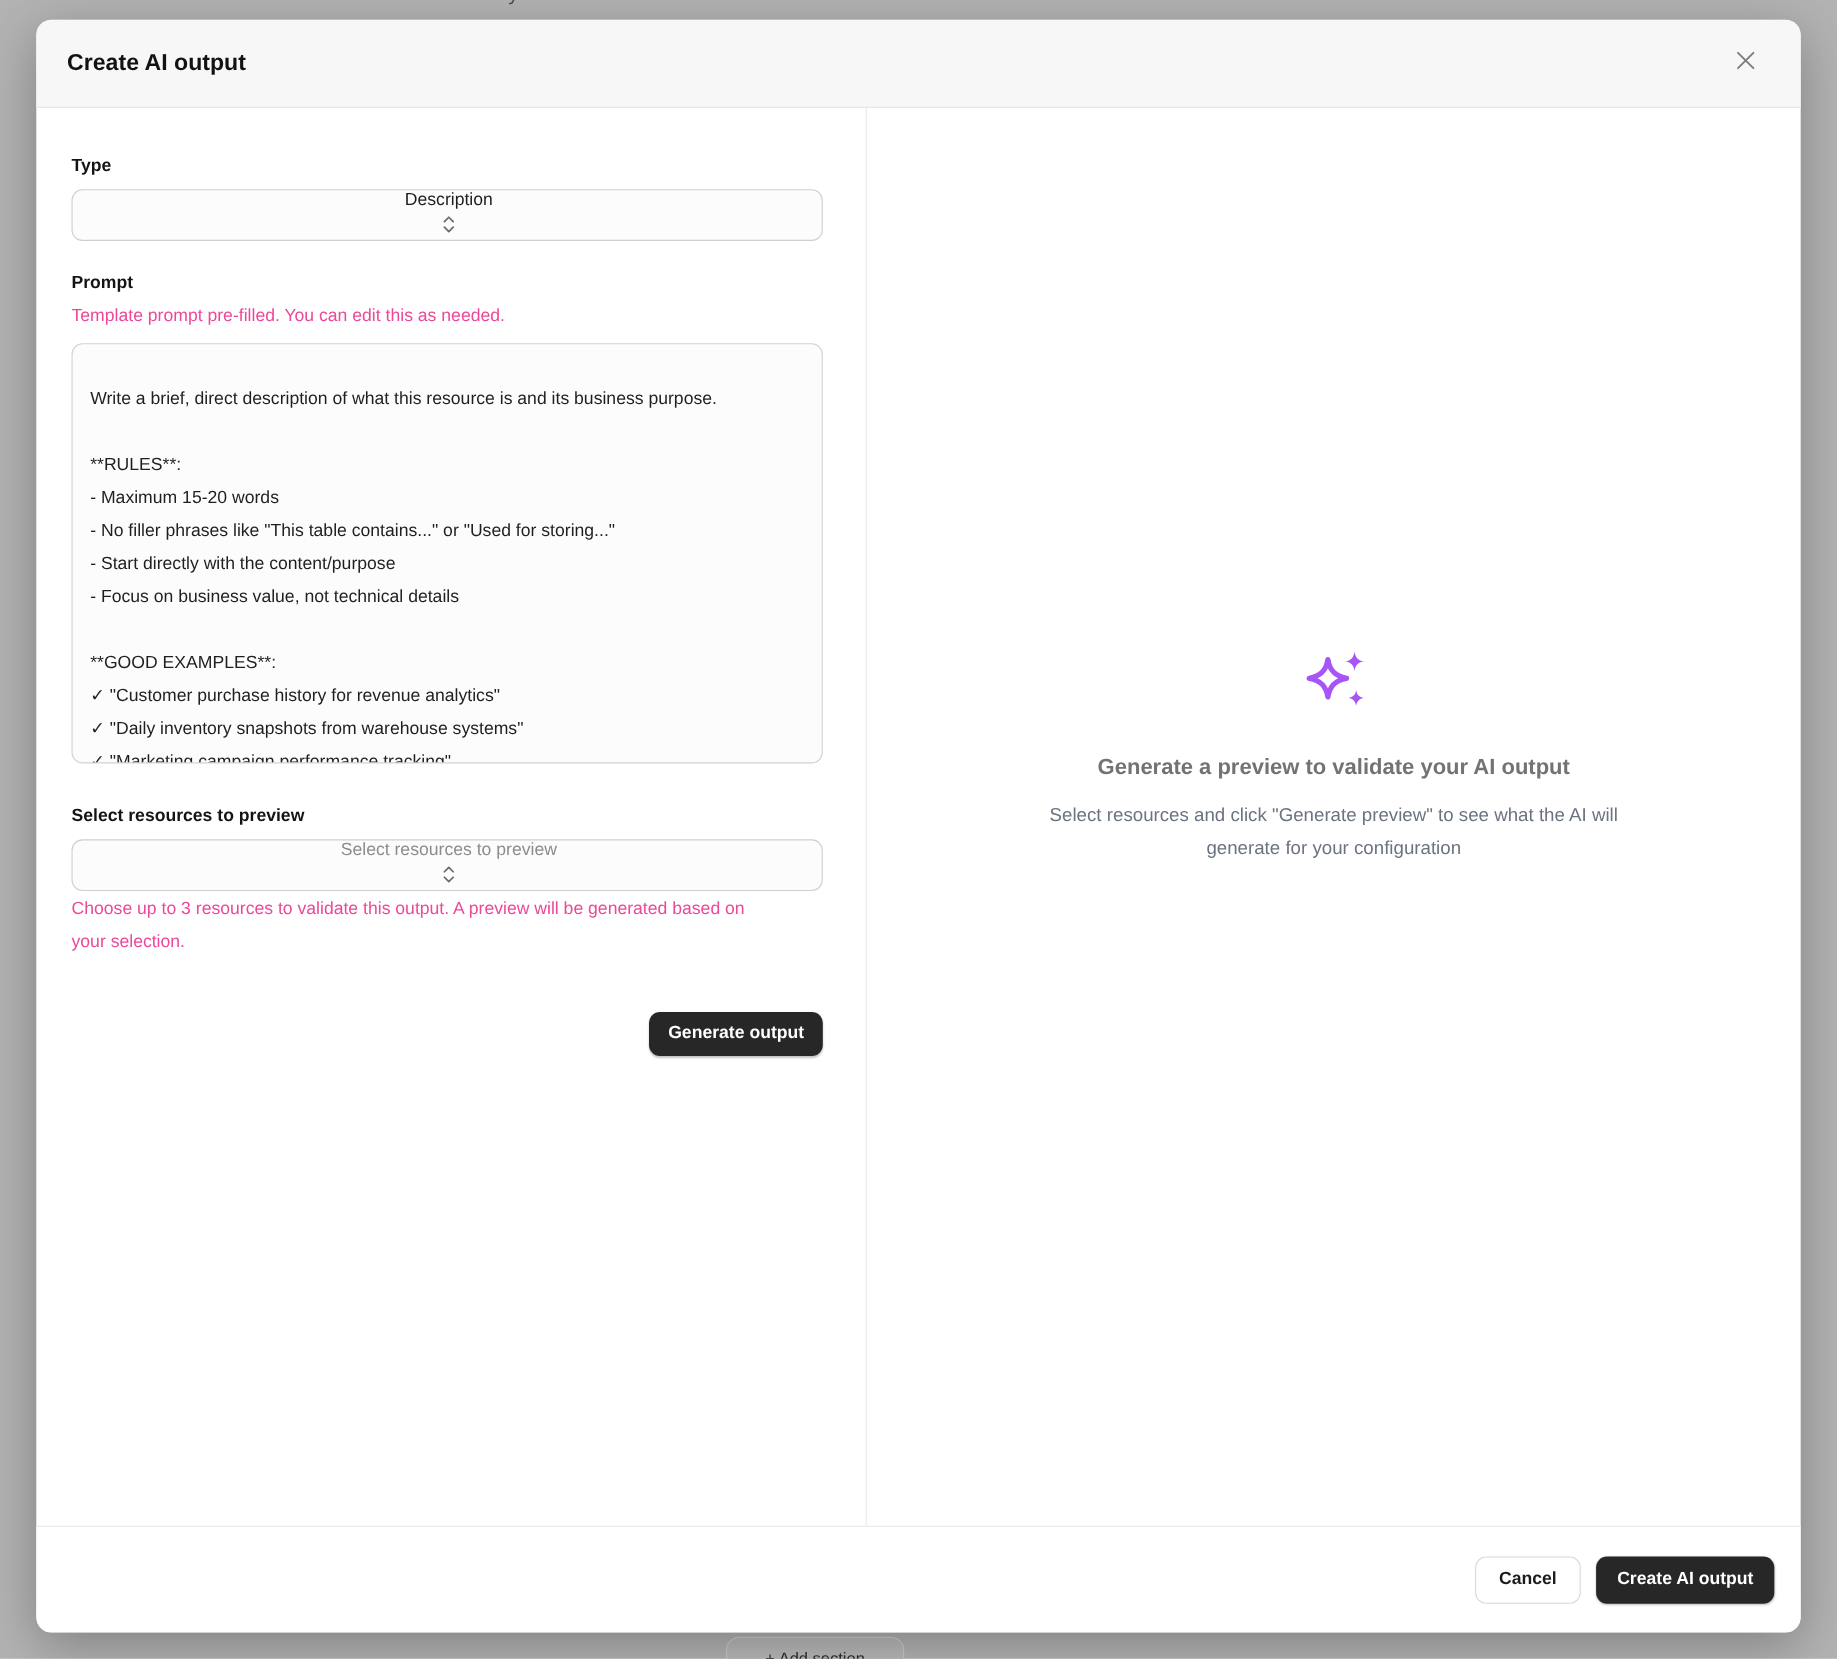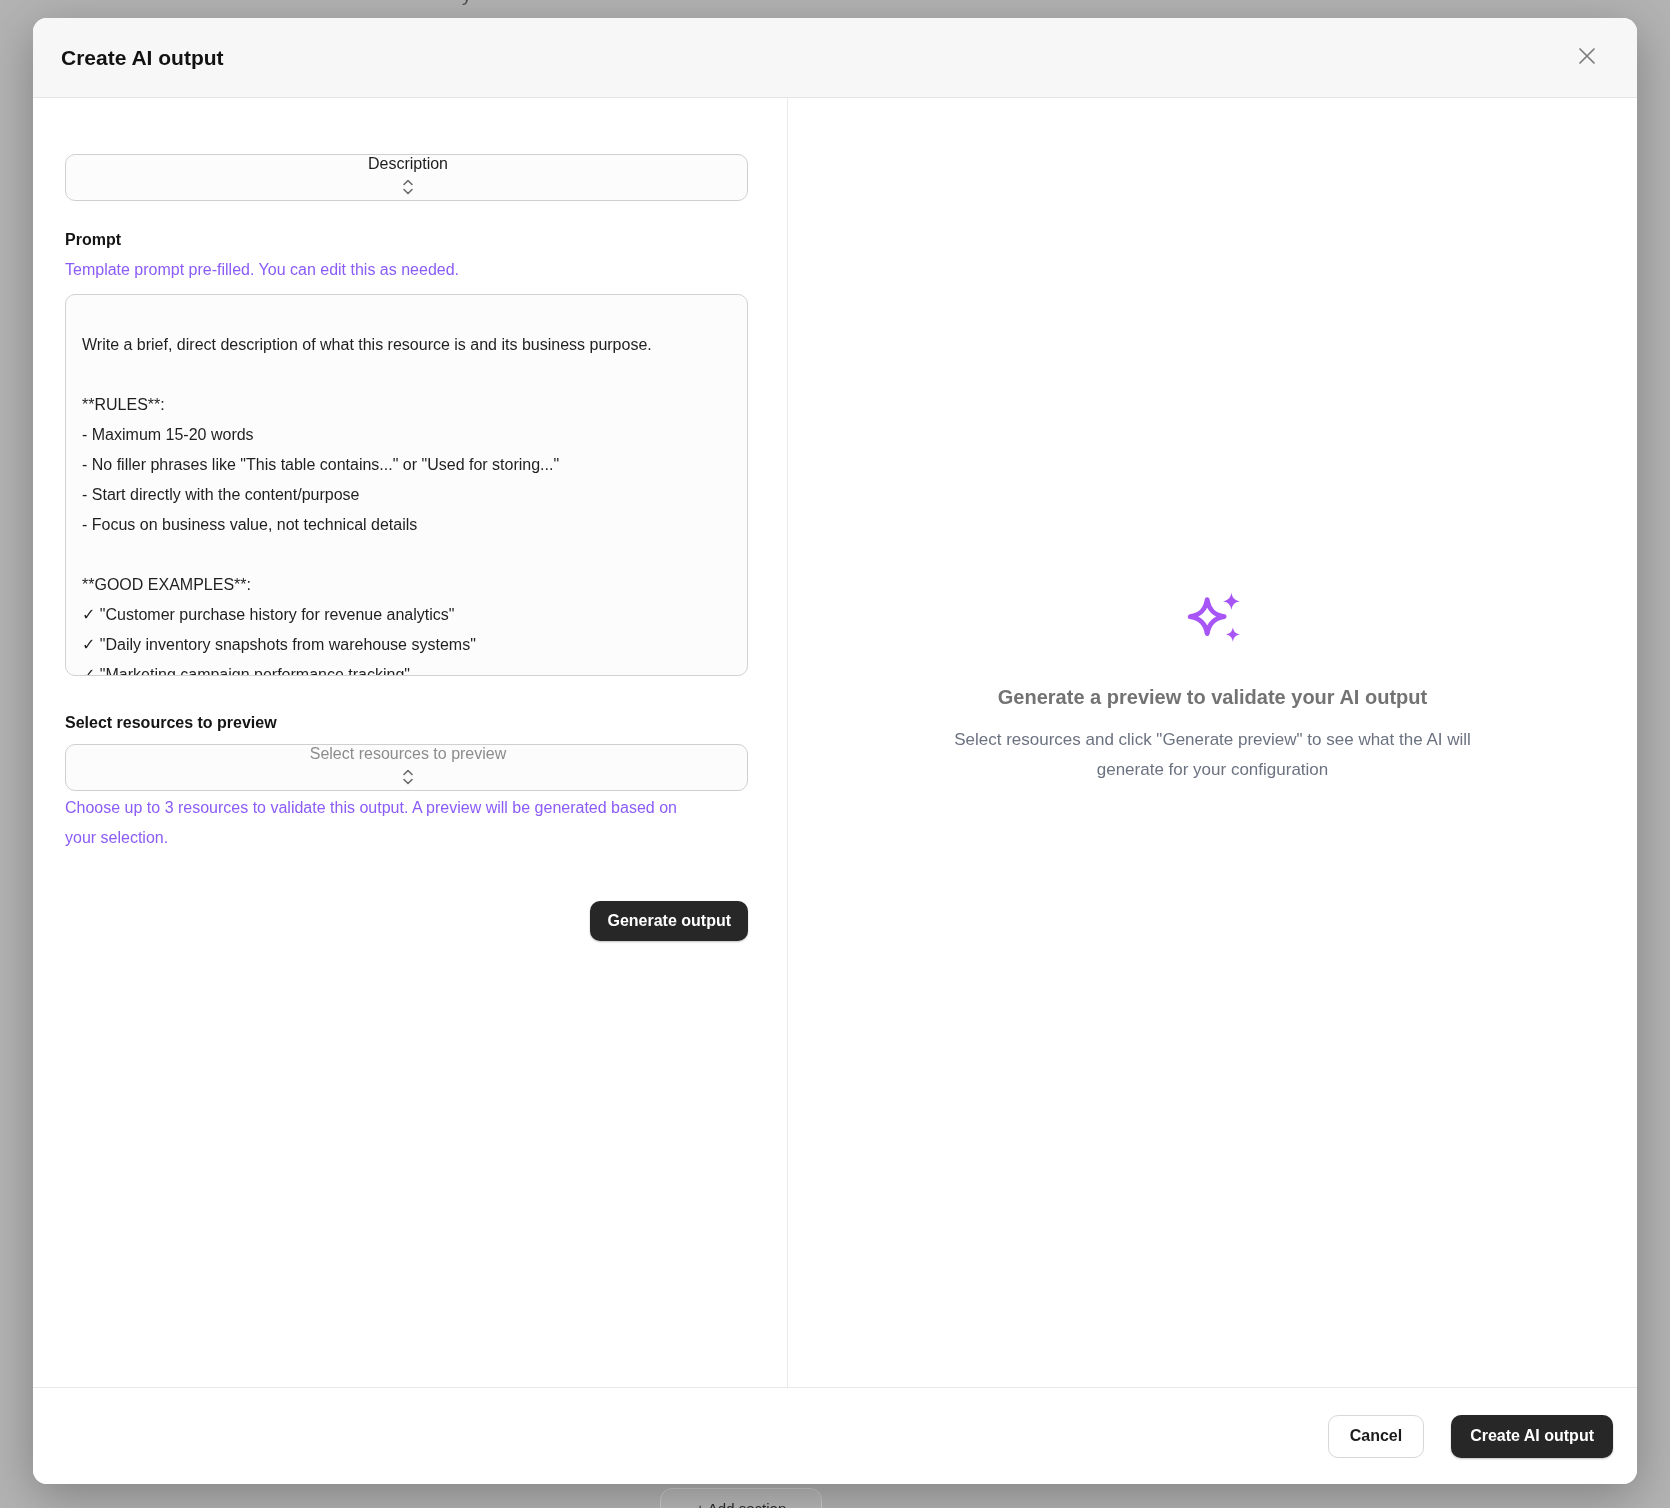--- a/index.html
+++ b/index.html
@@ -59,26 +59,26 @@
   .right-panel {
     flex:1;
     display:flex; flex-direction:column;
     align-items:center; justify-content:center;
     margin-top:-110px;
   }
   .modal-footer {
     height:97px; flex:0 0 97px;
     border-top:1px solid #e9e9e9;
     display:flex; align-items:center; justify-content:flex-end;
-    gap:27px; padding:0 24px;
+    gap:14px; padding:0 24px;
     background:#ffffff;
   }
   
   .field-label { font-size:16px; font-weight:600; color:#141414; }
-  .helper-text { font-size:16px; color:#8b5cf6; line-height:22px; margin-top:10px; }
+  .helper-text { font-size:16px; color:#ec4899; line-height:22px; margin-top:10px; }
   .select-box {
     margin-top:12px;
     height:47px; width:683px;
     border:1px solid #cfcfcf;
     border-radius:10px;
     background:#fcfcfc;
     display:flex; align-items:center; justify-content:space-between;
     padding:0 14px 0 17px;
     font-size:16px; color:#1c1c1c;
     cursor:pointer;
@@ -145,20 +145,21 @@
             <path d="M4 4 L18 18 M18 4 L4 18" stroke="#7c7c7c" stroke-width="1.7" stroke-linecap="round"></path>
           </svg>
       </span>
     </span>
   </div>
 
   <div class="modal-body">
 
     <div class="left-panel">
 
+      <div class="field-label">Type</div>
       <div class="select-box">
         <span>Description</span>
         <span>
           <svg width="16" height="18" viewBox="0 0 16 18">
               <path d="M4 6.5 L8 2.5 L12 6.5 M4 11.5 L8 15.5 L12 11.5" fill="none" stroke="#6b6b6b" stroke-width="1.6" stroke-linecap="round" stroke-linejoin="round"></path>
             </svg>
         </span>
       </div>
 
       <div class="field-label section-gap">Prompt</div>

